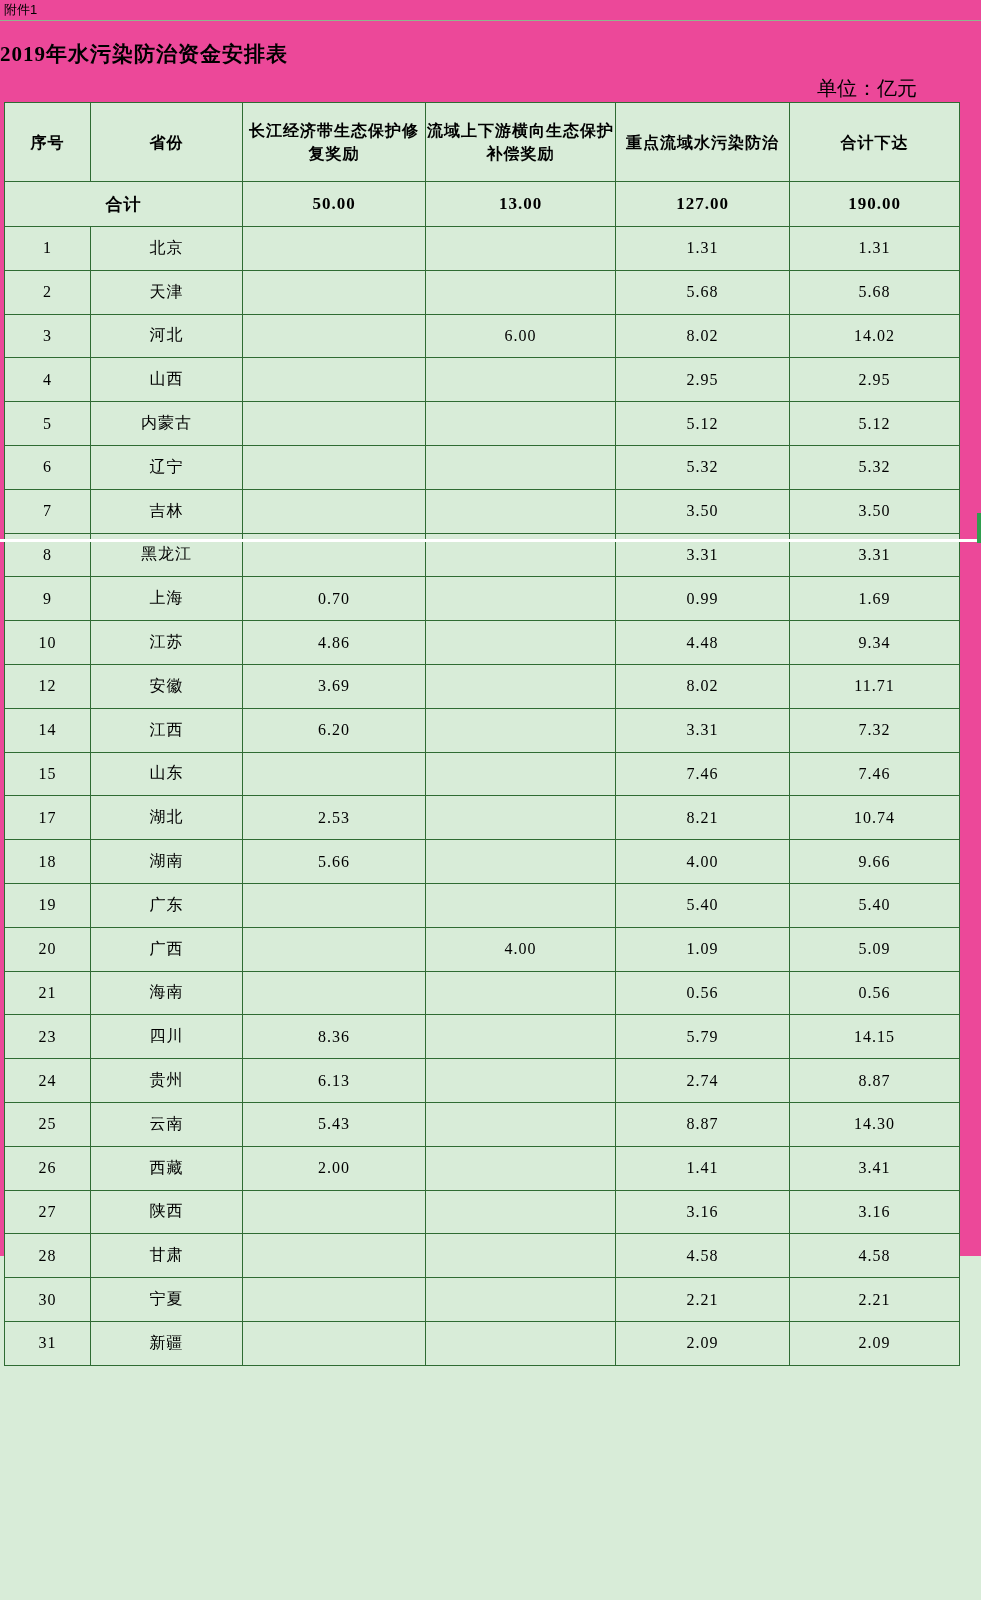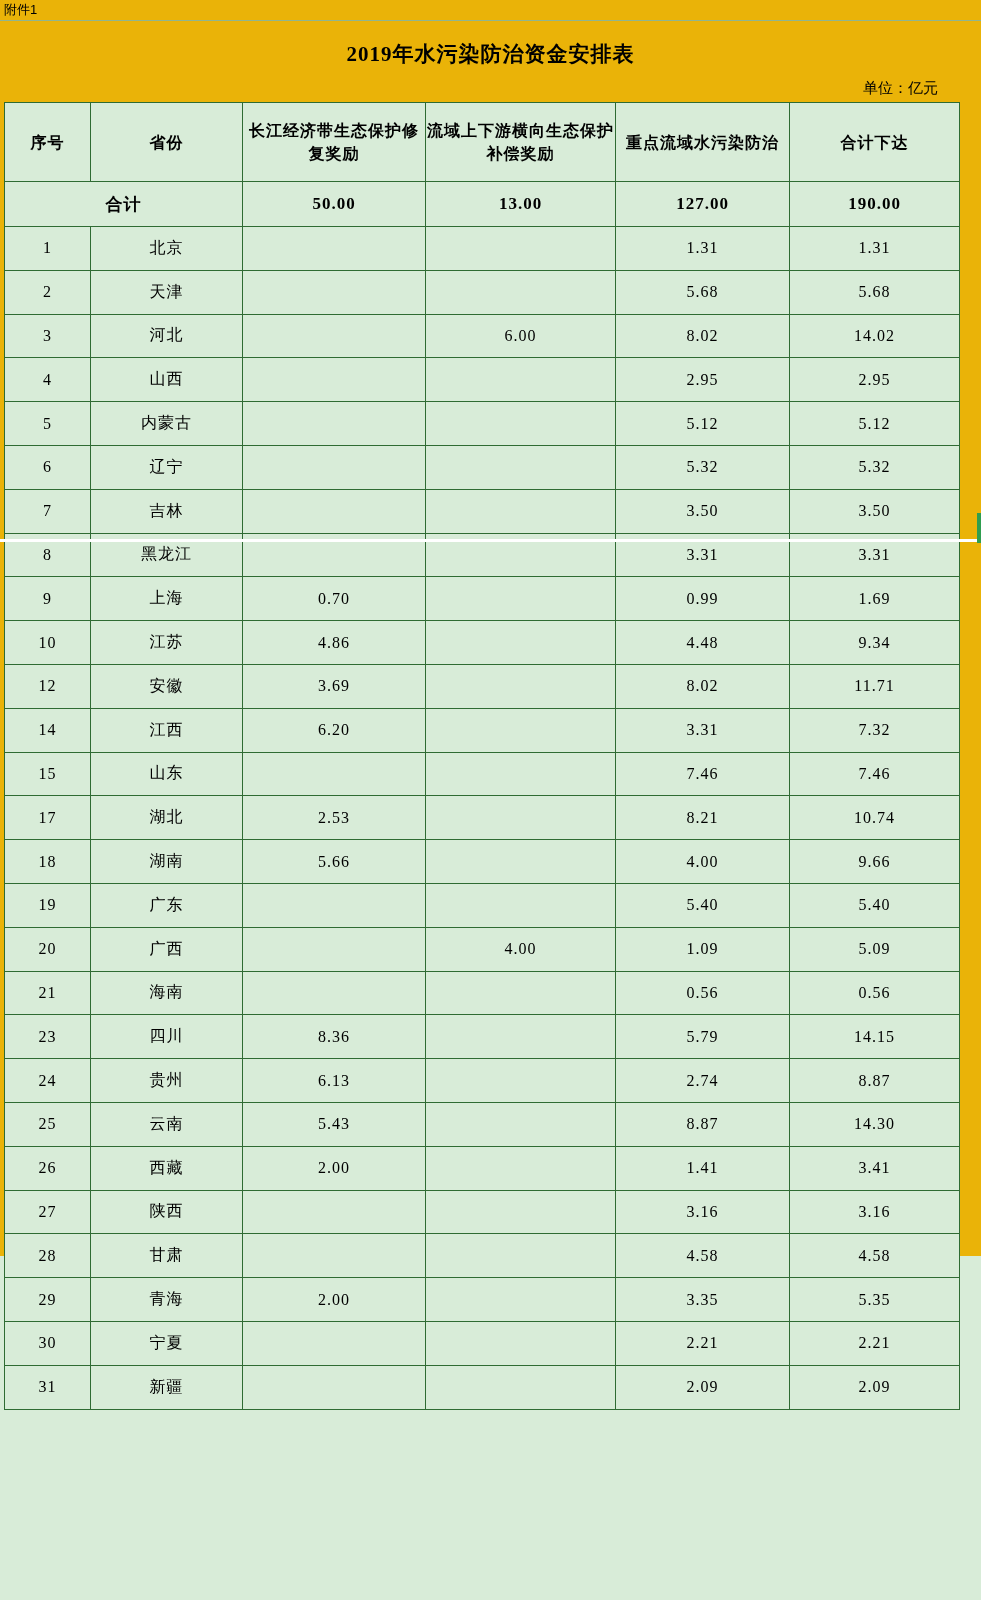--- a/index.html
+++ b/index.html
@@ -11,21 +11,21 @@
     width: 981px;
     height: 1600px;
     font-family: "Liberation Serif", "DejaVu Serif", serif;
     color: #000;
     overflow: hidden;
     position: relative;
   }
   .sheet {
     width: 981px;
     height: 1256px;
-    background: #eab308;
+    background: #ec4899;
     position: relative;
     box-sizing: border-box;
   }
   .attach-label {
     position: absolute;
     top: 2px;
     left: 4px;
     font-family: "Liberation Sans", sans-serif;
     font-size: 13px;
     line-height: 16px;
@@ -36,31 +36,30 @@
     left: 0;
     right: 0;
     top: 20px;
     border-top: 1px solid #8fb58f;
   }
   .title {
     position: absolute;
     top: 40px;
     left: 0;
     width: 981px;
-    text-align: center;
     font-size: 21px;
     font-weight: bold;
     letter-spacing: 1px;
     line-height: 28px;
   }
   .unit {
     position: absolute;
     top: 78px;
-    right: 43px;
-    font-size: 15px;
+    right: 64px;
+    font-size: 20px;
     line-height: 20px;
   }
   table.main {
     position: absolute;
     top: 102px;
     left: 4px;
     border-collapse: collapse;
     width: 955px;
     table-layout: fixed;
   }
@@ -345,28 +344,20 @@
       </tr>
       <tr class="data-row">
         <td class="idx">28</td>
         <td>甘肃</td>
         <td class="num"></td>
         <td class="num"></td>
         <td class="num">4.58</td>
         <td class="num">4.58</td>
       </tr>
       <tr class="data-row">
-        <td class="idx">29</td>
-        <td>青海</td>
-        <td class="num">2.00</td>
-        <td class="num"></td>
-        <td class="num">3.35</td>
-        <td class="num">5.35</td>
-      </tr>
-      <tr class="data-row">
         <td class="idx">30</td>
         <td>宁夏</td>
         <td class="num"></td>
         <td class="num"></td>
         <td class="num">2.21</td>
         <td class="num">2.21</td>
       </tr>
       <tr class="data-row">
         <td class="idx">31</td>
         <td>新疆</td>

